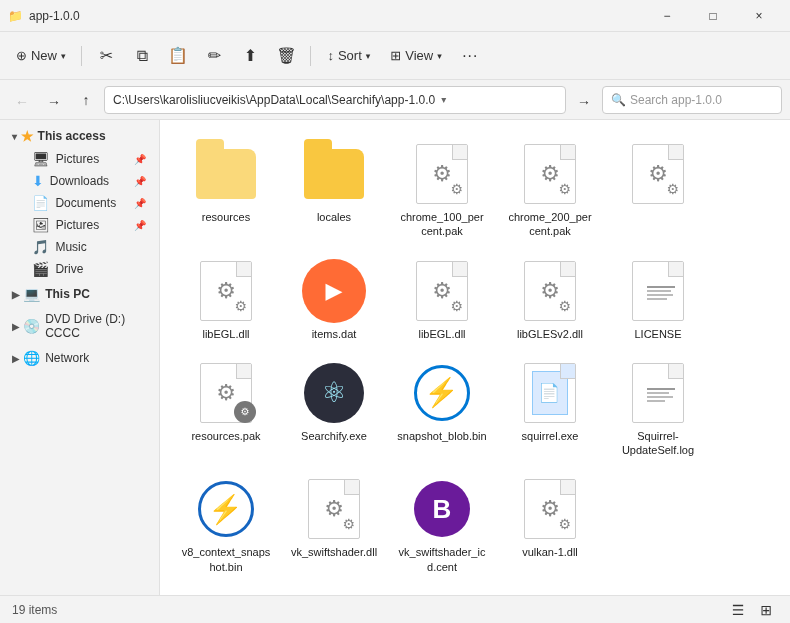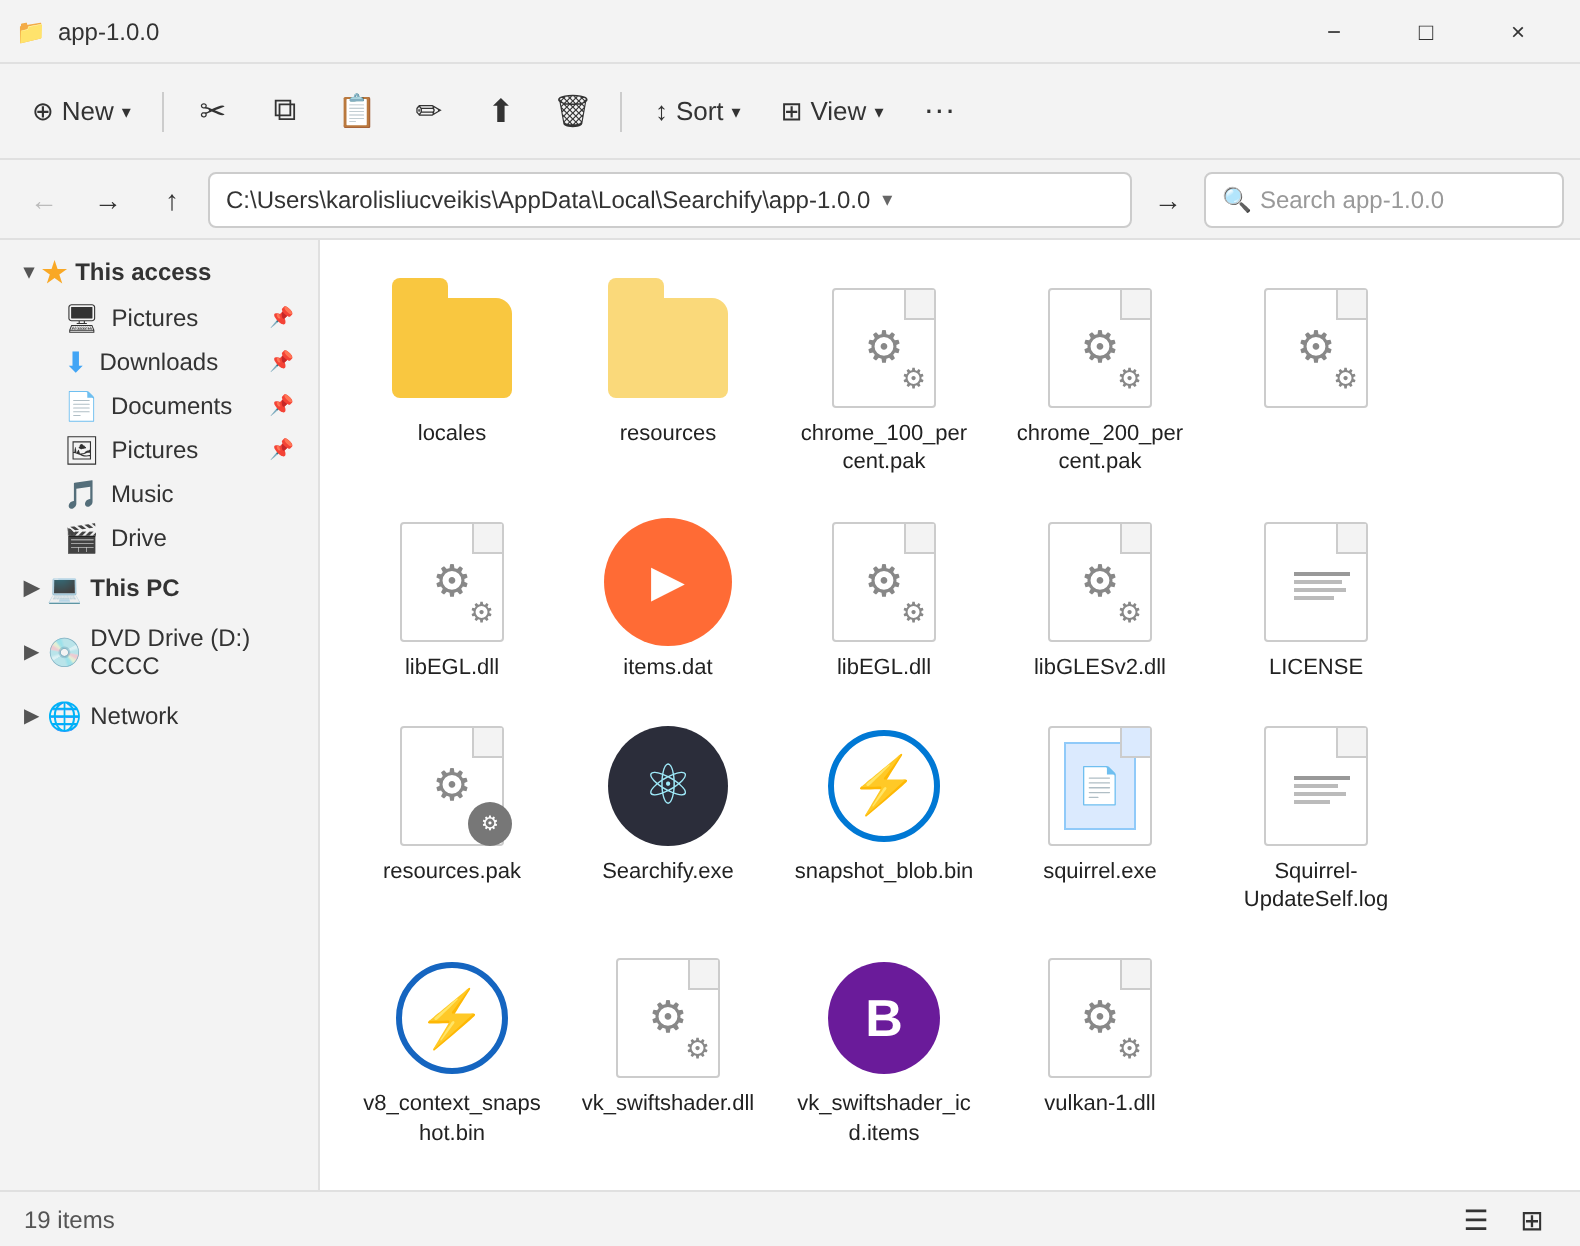--- a/index.html
+++ b/index.html
@@ -576,30 +576,30 @@
         <span>Network</span>
       </div>
     </div>
   </div>
 
   <div class="file-area">
     <div class="file-grid">
 
       <div class="file-item">
         <div class="file-icon-wrapper">
+          <div class="folder-light"></div>
+        </div>
+        <span class="file-name">resources</span>
+      </div>
+
+      <div class="file-item">
+        <div class="file-icon-wrapper">
           <div class="folder-yellow"></div>
         </div>
         <span class="file-name">locales</span>
-      </div>
-
-      <div class="file-item">
-        <div class="file-icon-wrapper">
-          <div class="folder-light"></div>
-        </div>
-        <span class="file-name">resources</span>
       </div>
 
       <div class="file-item">
         <div class="file-icon-wrapper">
           <div class="dll-icon">
             <span class="gear-symbol">⚙</span>
             <span class="gear2">⚙</span>
           </div>
         </div>
         <span class="file-name">chrome_100_per cent.pak</span>
@@ -739,21 +739,21 @@
             <span class="gear2">⚙</span>
           </div>
         </div>
         <span class="file-name">vk_swiftshader.dll</span>
       </div>
 
       <div class="file-item">
         <div class="file-icon-wrapper">
           <div class="vk-icon">B</div>
         </div>
-        <span class="file-name">vk_swiftshader_icd.items</span>
+        <span class="file-name">vk_swiftshader_icd.cent</span>
       </div>
 
       <div class="file-item">
         <div class="file-icon-wrapper">
           <div class="dll-icon">
             <span class="gear-symbol">⚙</span>
             <span class="gear2">⚙</span>
           </div>
         </div>
         <span class="file-name">vulkan-1.dll</span>

